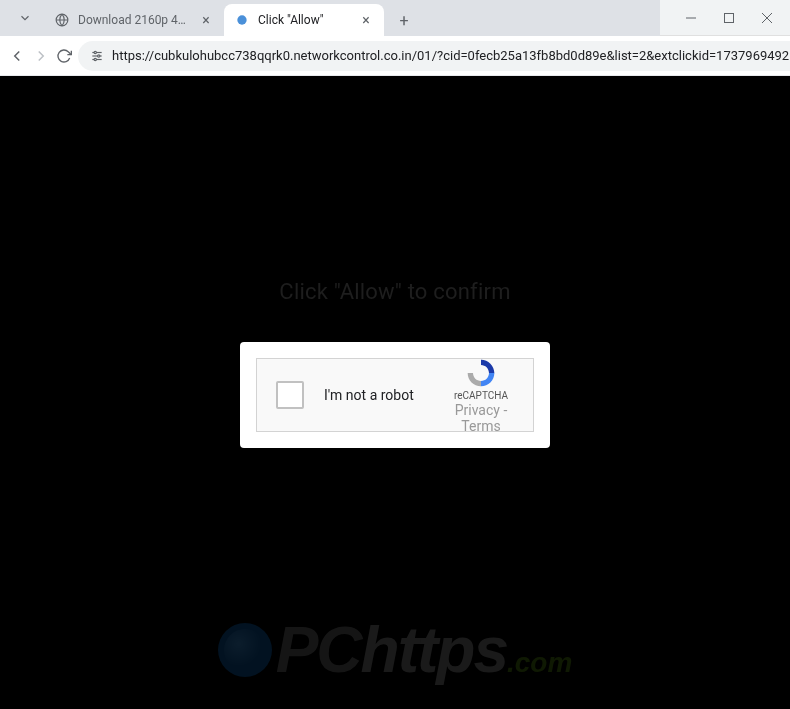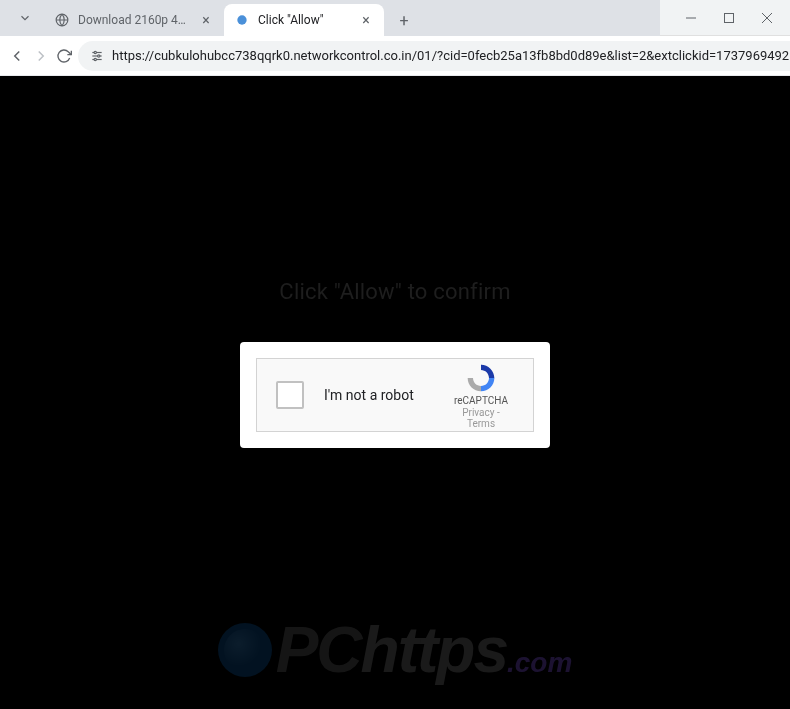--- a/index.html
+++ b/index.html
@@ -37,30 +37,30 @@
     .page-inner { text-align:center; transform: translateY(-30px); }
     .page-heading { color:#1e1e1e; font-size:22px; line-height:1.35; font-weight:400; margin-bottom:36px; letter-spacing:0.2px; }
     
     
     .captcha-card { width: 310px; background:#fff; border-radius:4px; padding:16px; margin:0 auto; box-shadow: 0 2px 10px rgba(0,0,0,0.3); }
     .captcha-inner { border:1px solid #d3d3d3; background:#f9f9f9; height:74px; display:flex; align-items:center; padding:0 19px; gap:20px; }
     .captcha-check { width:28px; height:28px; border:2px solid #c1c1c1; border-radius:2px; background:#fff; flex-shrink:0; }
     .captcha-label { font-size:14px; color:#202124; flex:1; text-align:left; }
     .captcha-right { width:66px; text-align:center; display:flex; flex-direction:column; align-items:center; gap:1px; }
     .captcha-brand { font-size:10px; color:#555; }
-    .captcha-links { font-size:10px; color:#999; }
+    .captcha-links { font-size:14px; color:#999; }
     
     
     .watermark { position:absolute; left:0; right:0; bottom:22px; display:flex; align-items:center; justify-content:center; opacity:0.2; pointer-events:none; }
     .watermark-badge { width:54px; height:54px; border-radius:50%; background:#0b5aa3; margin-right:4px; position:relative; }
     .watermark-badge::after{ content:""; position:absolute; inset:6px; border-radius:50%; background:radial-gradient(circle at 35% 35%, #3b8fd9 0%, #0b5aa3 60%); }
     .watermark-text { font-family: Arial, sans-serif; font-size:64px; font-style:italic; font-weight:700; color:#6b6b6b; letter-spacing:-2px; }
     .watermark-text .pc { color:#6b6b6b; }
     .watermark-text .risk { color:#808080; }
-    .watermark-text .dotcom { font-size:28px; color:#8b5cf6; font-style:italic; margin-left:0; letter-spacing:0; }
+    .watermark-text .dotcom { font-size:28px; color:#4d7c0f; font-style:italic; margin-left:0; letter-spacing:0; }
   </style>
 </head>
 <body>
 
 <div class="browser-frame">
 
   <div class="titlebar">
     <div class="titlebar-left">
       <div class="tabstrip">
         <div class="search-tabs-btn" title="Search tabs">

